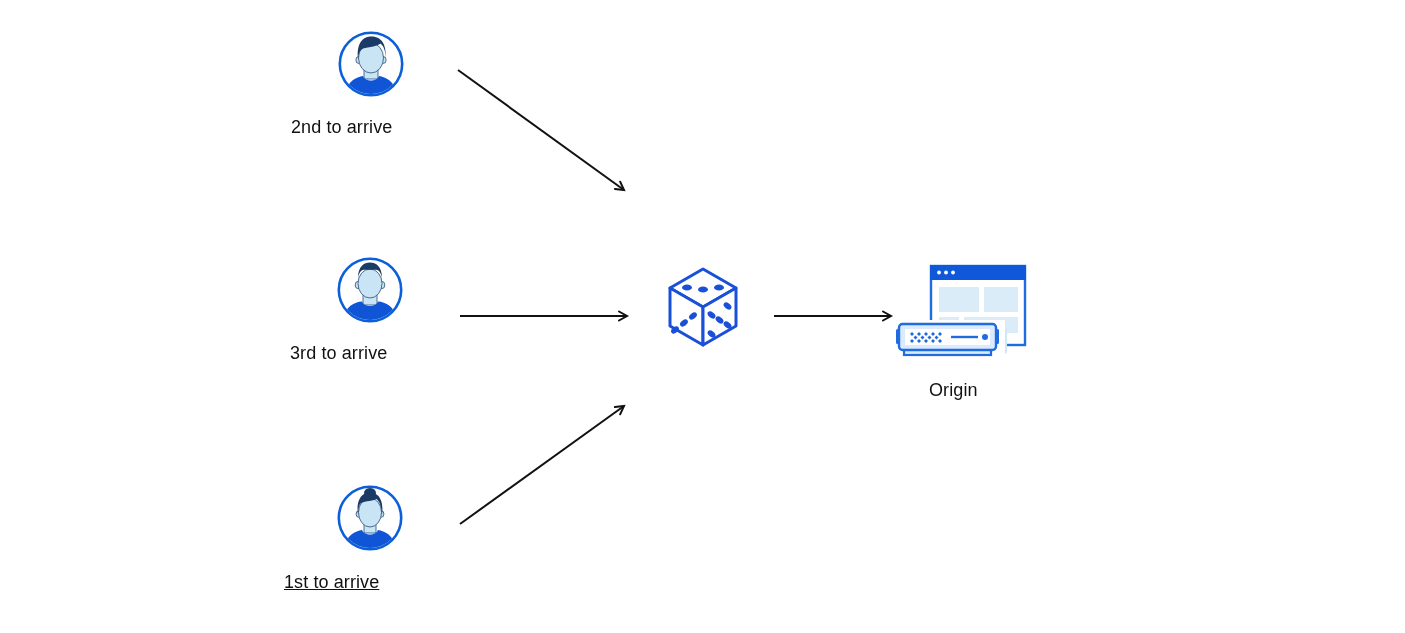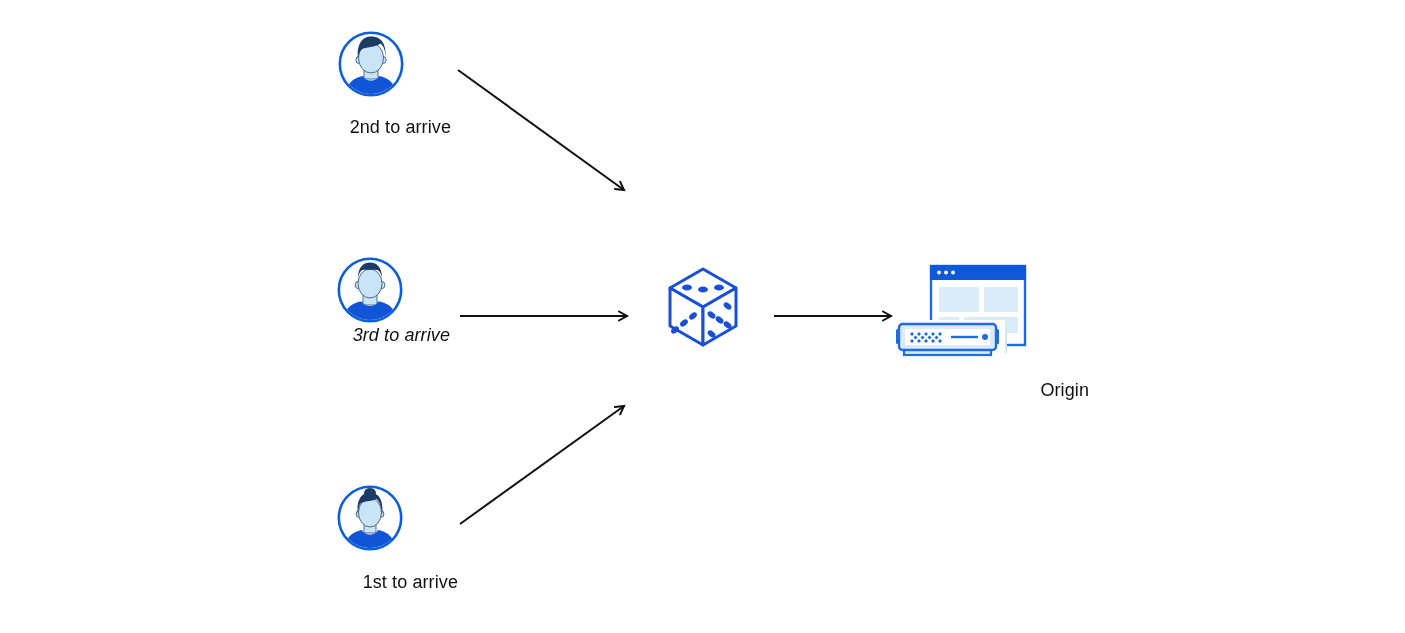--- a/index.html
+++ b/index.html
@@ -8,21 +8,21 @@
     width: 1405px;
     height: 633px;
     background: #ffffff;
     font-family: "Liberation Sans", "DejaVu Sans", sans-serif;
     overflow: hidden;
   }
   .abs { position: absolute; }
   .node-label {
     position: absolute;
     width: 160px;
-    text-align: right;
+    text-align: left;
     font-size: 18px;
     color: #111111;
     letter-spacing: 0.1px;
   }
   svg { display: block; }
   .arrow-layer { position: absolute; left: 0; top: 0; pointer-events: none; }
 </style>
 </head>
 <body>
 
@@ -76,21 +76,21 @@
         <ellipse cx="21" cy="28" rx="2.8" ry="3.6" fill="#c9e4f4" stroke="#2a4d74" stroke-width="0.8"></ellipse>
         <ellipse cx="45" cy="28" rx="2.8" ry="3.6" fill="#c9e4f4" stroke="#2a4d74" stroke-width="0.8"></ellipse>
         <path d="M26,34 h14 v14 h-14 z" fill="#c9e4f4" stroke="#2a4d74" stroke-width="0.8"></path>
         <path d="M5,66 C7,50 17,45 25,44.5 C27,50.5 39,50.5 41,44.5 C49,45 59,50 61,66 Z" fill="#0f55d6"></path>
         <ellipse cx="33" cy="26.5" rx="12" ry="14.5" fill="#c9e4f4" stroke="#2a4d74" stroke-width="0.8"></ellipse>
         <path d="M21,21 C21,9.5 27,5.5 33,5.5 C39,5.5 45,9.5 45,21
                  C44,15.5 41.5,13 39.5,12.8 L26.5,12.8 C24.5,13 22,15.5 21,21 Z" fill="#1b3a66"></path>
       </g>
     </svg>
   </div>
-  <div class="node-label" style="left:290px; top:325px;font-style:italic;">3rd to arrive</div>
+  <div class="node-label" style="left:290px; top:343px;">3rd to arrive</div>
 
   <div class="abs" style="left:337px; top:485px;">
     <svg width="66" height="66" viewBox="0 0 66 66">
       <defs>
           <clipPath id="c3">
             <circle cx="33" cy="33" r="30"></circle>
           </clipPath>
         </defs>
       <circle cx="33" cy="33" r="31.2" fill="#ffffff" stroke="#0b5fd8" stroke-width="2.6"></circle>
       <g clip-path="url(#c3)">
@@ -99,21 +99,21 @@
         <ellipse cx="44.5" cy="29" rx="2.4" ry="3.2" fill="#c9e4f4" stroke="#2a4d74" stroke-width="0.8"></ellipse>
         <path d="M27,34 h12 v14 h-12 z" fill="#c9e4f4" stroke="#2a4d74" stroke-width="0.8"></path>
         <path d="M6,66 C8,51 18,46 25,45 C27,51 39,51 41,45 C48,46 58,51 60,66 Z" fill="#0f55d6"></path>
         <ellipse cx="33" cy="27.5" rx="11.5" ry="14.5" fill="#c9e4f4" stroke="#2a4d74" stroke-width="0.8"></ellipse>
         <path d="M21,30 C18.5,12 27,7.5 33,7.5 C39,7.5 47.5,12 45,30
                  C44.5,21 42.5,16.5 39.5,14 C33.5,17 26,15.5 23,19
                  C21.5,22 21.3,26 21,30 Z" fill="#1b3a66"></path>
       </g>
     </svg>
   </div>
-  <div class="node-label" style="left:298px; top:572px;">1st to arrive</div>
+  <div class="node-label" style="left:284px; top:572px;text-decoration:underline;">1st to arrive</div>
 
   <div class="abs" style="left:663px; top:264px;">
     <svg width="80" height="90" viewBox="0 0 80 90">
       <g stroke="#1a50d8" stroke-width="3" fill="#ffffff" stroke-linejoin="round">
         <polygon points="40,5 73,24 40,43 7,24"></polygon>
         <polygon points="7,24 40,43 40,81 7,62"></polygon>
         <polygon points="73,24 40,43 40,81 73,62"></polygon>
       </g>
       <g fill="#1a50d8">
 

